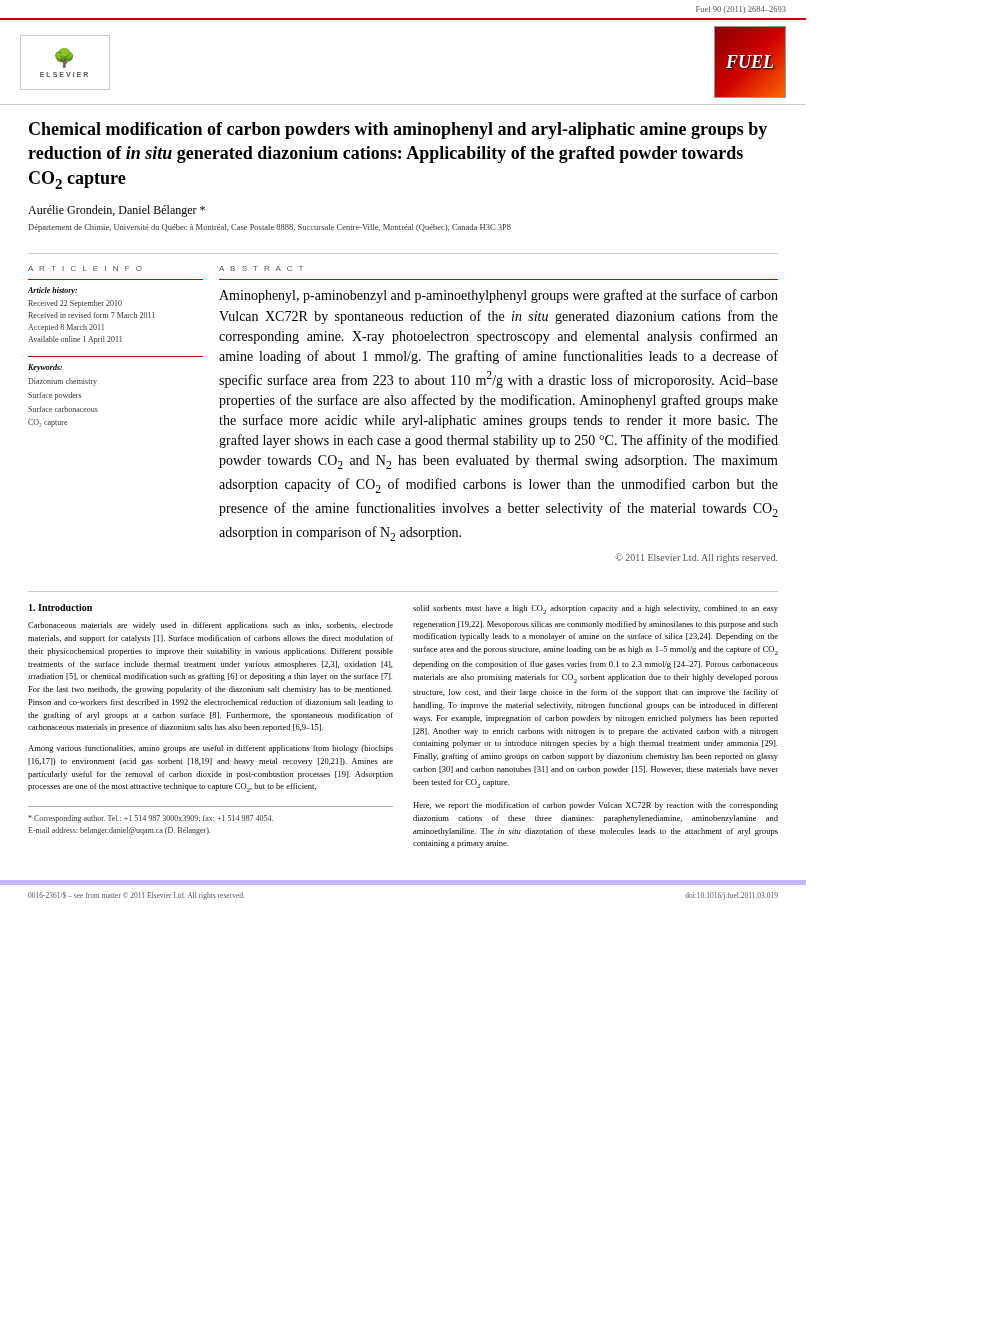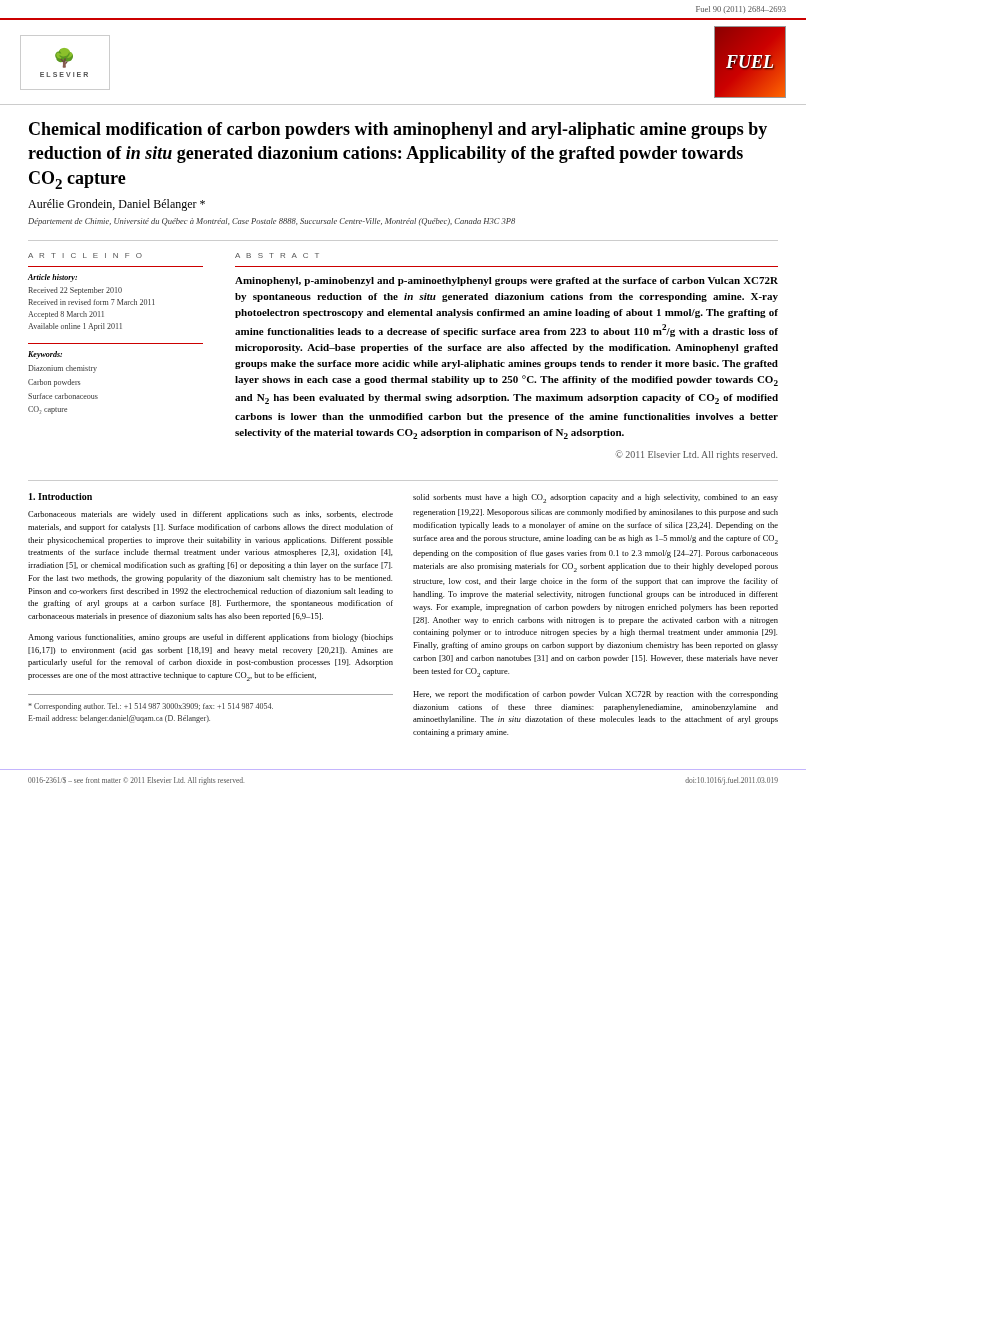--- a/index.html
+++ b/index.html
@@ -125,48 +125,47 @@
     .main-content {
       padding: 12px 28px;
     }
 
     
     .article-title {
       font-size: 18px;
       font-weight: bold;
       color: #000;
       line-height: 1.35;
-      margin-bottom: 4px;
+      margin-bottom: 10px;
       font-family: 'Times New Roman', serif;
     }
 
     .article-title em {
       font-style: italic;
     }
 
     
     .authors {
       font-size: 12px;
       margin-bottom: 4px;
       color: #000;
     }
 
     
     .affiliation {
       font-size: 8.5px;
-      font-style: italic;
       color: #333;
-      margin-bottom: 14px;
+      margin-bottom: 21px;
     }
 
     
     .two-col {
       display: flex;
-      gap: 32px;
-      margin-bottom: 20px;
+      gap: 16px;
+      margin-bottom: 28px;
     }
 
     .left-col {
       width: 175px;
       flex-shrink: 0;
     }
 
     .right-col {
       flex: 1;
     }
@@ -211,25 +210,24 @@
       line-height: 1.7;
     }
 
     
     .abstract-box {
       border-top: 1px solid #c00;
       padding-top: 6px;
     }
 
     .abstract-text {
-      font-size: 11px;
+      font-size: 14px;
       line-height: 1.45;
       color: #000;
       text-align: justify;
-      font-weight: bold;
     }
 
     .copyright-line {
       font-size: 10px;
       color: #555;
       text-align: right;
       margin-top: 6px;
     }
 
     
@@ -276,21 +274,21 @@
       padding-top: 6px;
     }
 
     .footnote-text {
       font-size: 8px;
       color: #333;
       line-height: 1.5;
     }
 
     .bottom-bar {
-      border-top: 1px solid #c4b5fd;
+      border-top: 5px solid #c4b5fd;
       padding: 6px 28px;
       font-size: 7.5px;
       color: #555;
       display: flex;
       justify-content: space-between;
       margin-top: 10px;
     }
   </style>
 </head>
 <body>
@@ -335,21 +333,21 @@
         <div class="article-info-box">
           <div class="info-label">Article history:</div>
           <div class="info-line">Received 22 September 2010</div>
           <div class="info-line">Received in revised form 7 March 2011</div>
           <div class="info-line">Accepted 8 March 2011</div>
           <div class="info-line">Available online 1 April 2011</div>
         </div>
         <div class="keywords-box">
           <div class="info-label">Keywords:</div>
           <div class="keyword-item">Diazonium chemistry</div>
-          <div class="keyword-item">Carbon powders</div>
+          <div class="keyword-item">Surface powders</div>
           <div class="keyword-item">Surface carbonaceous</div>
           <div class="keyword-item">CO₂ capture</div>
         </div>
       </div>
 
       <div class="right-col">
         <div class="section-header">A B S T R A C T</div>
         <div class="abstract-box">
           <div class="abstract-text">
             Aminophenyl, p-aminobenzyl and p-aminoethylphenyl groups were grafted at the surface of carbon Vulcan XC72R by spontaneous reduction of the <em>in situ</em> generated diazonium cations from the corresponding amine. X-ray photoelectron spectroscopy and elemental analysis confirmed an amine loading of about 1 mmol/g. The grafting of amine functionalities leads to a decrease of specific surface area from 223 to about 110 m<sup>2</sup>/g with a drastic loss of microporosity. Acid–base properties of the surface are also affected by the modification. Aminophenyl grafted groups make the surface more acidic while aryl-aliphatic amines groups tends to render it more basic. The grafted layer shows in each case a good thermal stability up to 250 °C. The affinity of the modified powder towards CO<sub>2</sub> and N<sub>2</sub> has been evaluated by thermal swing adsorption. The maximum adsorption capacity of CO<sub>2</sub> of modified carbons is lower than the unmodified carbon but the presence of the amine functionalities involves a better selectivity of the material towards CO<sub>2</sub> adsorption in comparison of N<sub>2</sub> adsorption.

